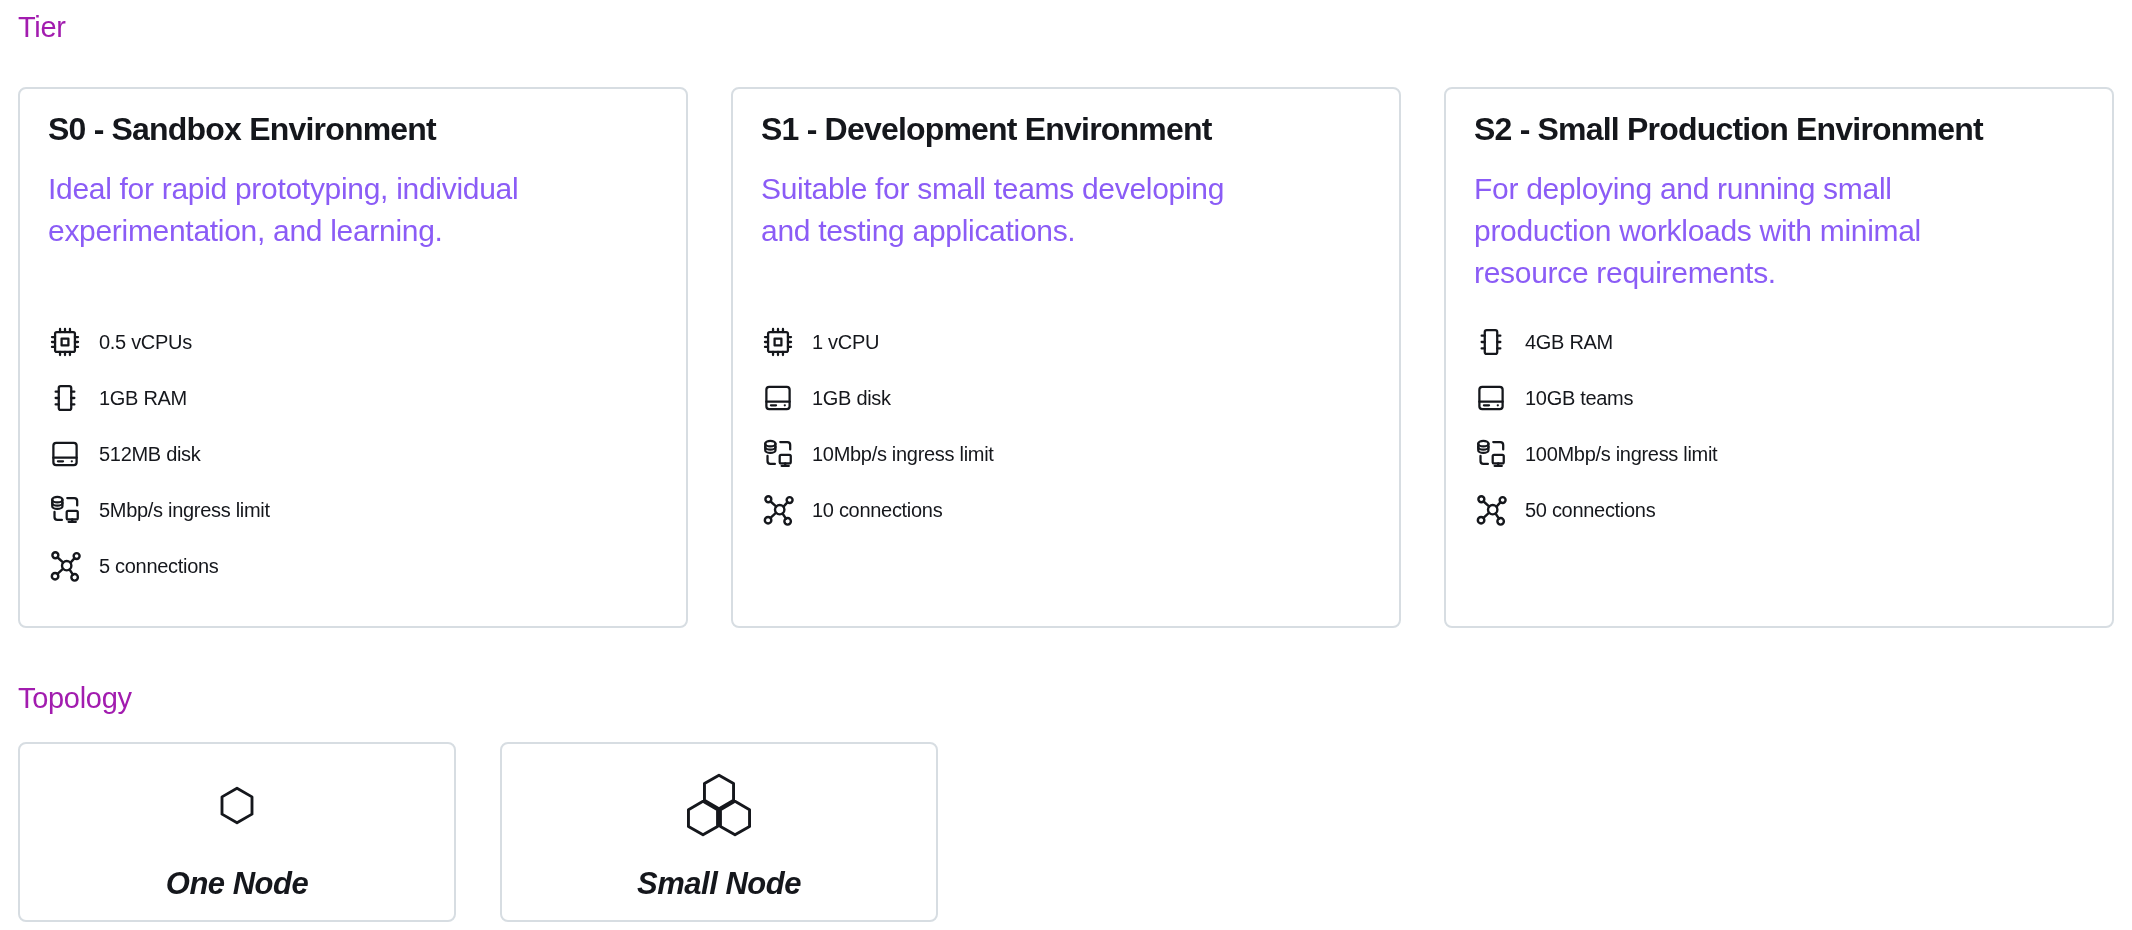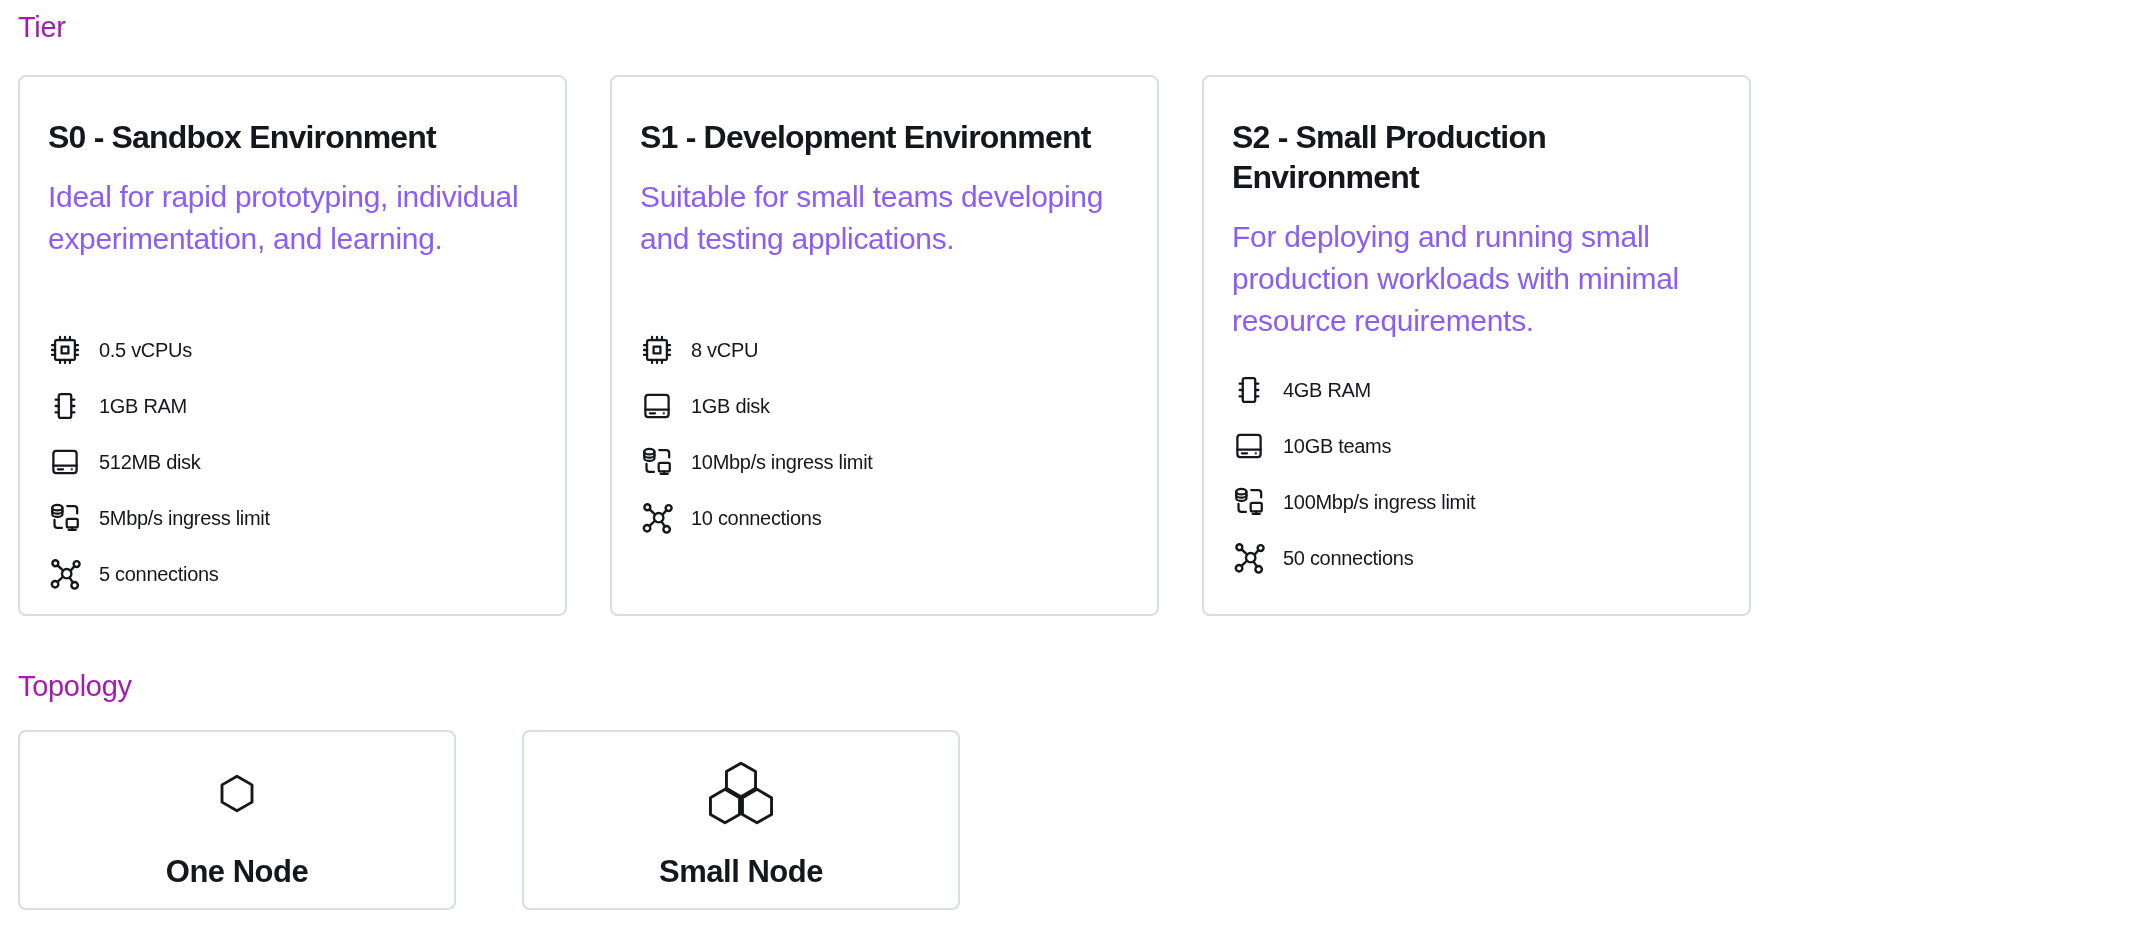--- a/index.html
+++ b/index.html
@@ -15,26 +15,27 @@
   .section-label {
     font-size: 29px;
     line-height: 34px;
     color: #a21caf;
     letter-spacing: -0.3px;
   }
 
   .cards-row { display: flex; gap: 43px; margin-top: 31px; }
 
   .tier-card {
-    width: 549px; height: 541px;
+    width: 670px; height: 541px;
     background: #ffffff;
     border: 2px solid #d7dde2;
     border-radius: 8px;
-    padding: 40px 28px;
+    padding: 20px 28px;
     cursor: pointer;
+    margin-top: 12px;
   }
   .card-title {
     font-size: 32px;
     font-weight: 700;
     letter-spacing: -0.8px;
     line-height: 40px;
     color: #15171c;
   }
   .card-desc {
     margin-top: 19px;
@@ -51,21 +52,21 @@
     display: flex;
     align-items: center;
     gap: 17px;
     font-size: 20px;
     letter-spacing: -0.3px;
   }
   .spec-icon { width: 34px; height: 34px; flex: 0 0 34px; display: inline-flex; }
   .spec-icon svg { width: 34px; height: 34px; }
 
   .topology-label { margin-top: 53px; }
-  .topo-row { display: flex; gap: 66px; margin-top: 27px; }
+  .topo-row { display: flex; gap: 44px; margin-top: 27px; font-style: italic; }
   .topo-card {
     width: 438px; height: 180px;
     background: #ffffff;
     border: 2px solid #d7dde2;
     border-radius: 8px;
     display: flex;
     flex-direction: column;
     align-items: center;
     justify-content: space-between;
     padding: 24px 0 18px 0;
@@ -200,21 +201,21 @@
       <div class="card-title">S1 - Development Environment</div>
       <div class="card-desc">Suitable for small teams developing
 and testing applications.</div>
       <ul class="spec-list">
         <li class="spec-row">
           <span class="spec-icon">
               <svg>
                 <use href="#i-cpu"></use>
               </svg>
             </span>
-          <span>8 vCPU</span>
+          <span>1 vCPU</span>
         </li>
         <li class="spec-row">
           <span class="spec-icon">
               <svg>
                 <use href="#i-disk"></use>
               </svg>
             </span>
           <span>1GB disk</span>
         </li>
         <li class="spec-row">

